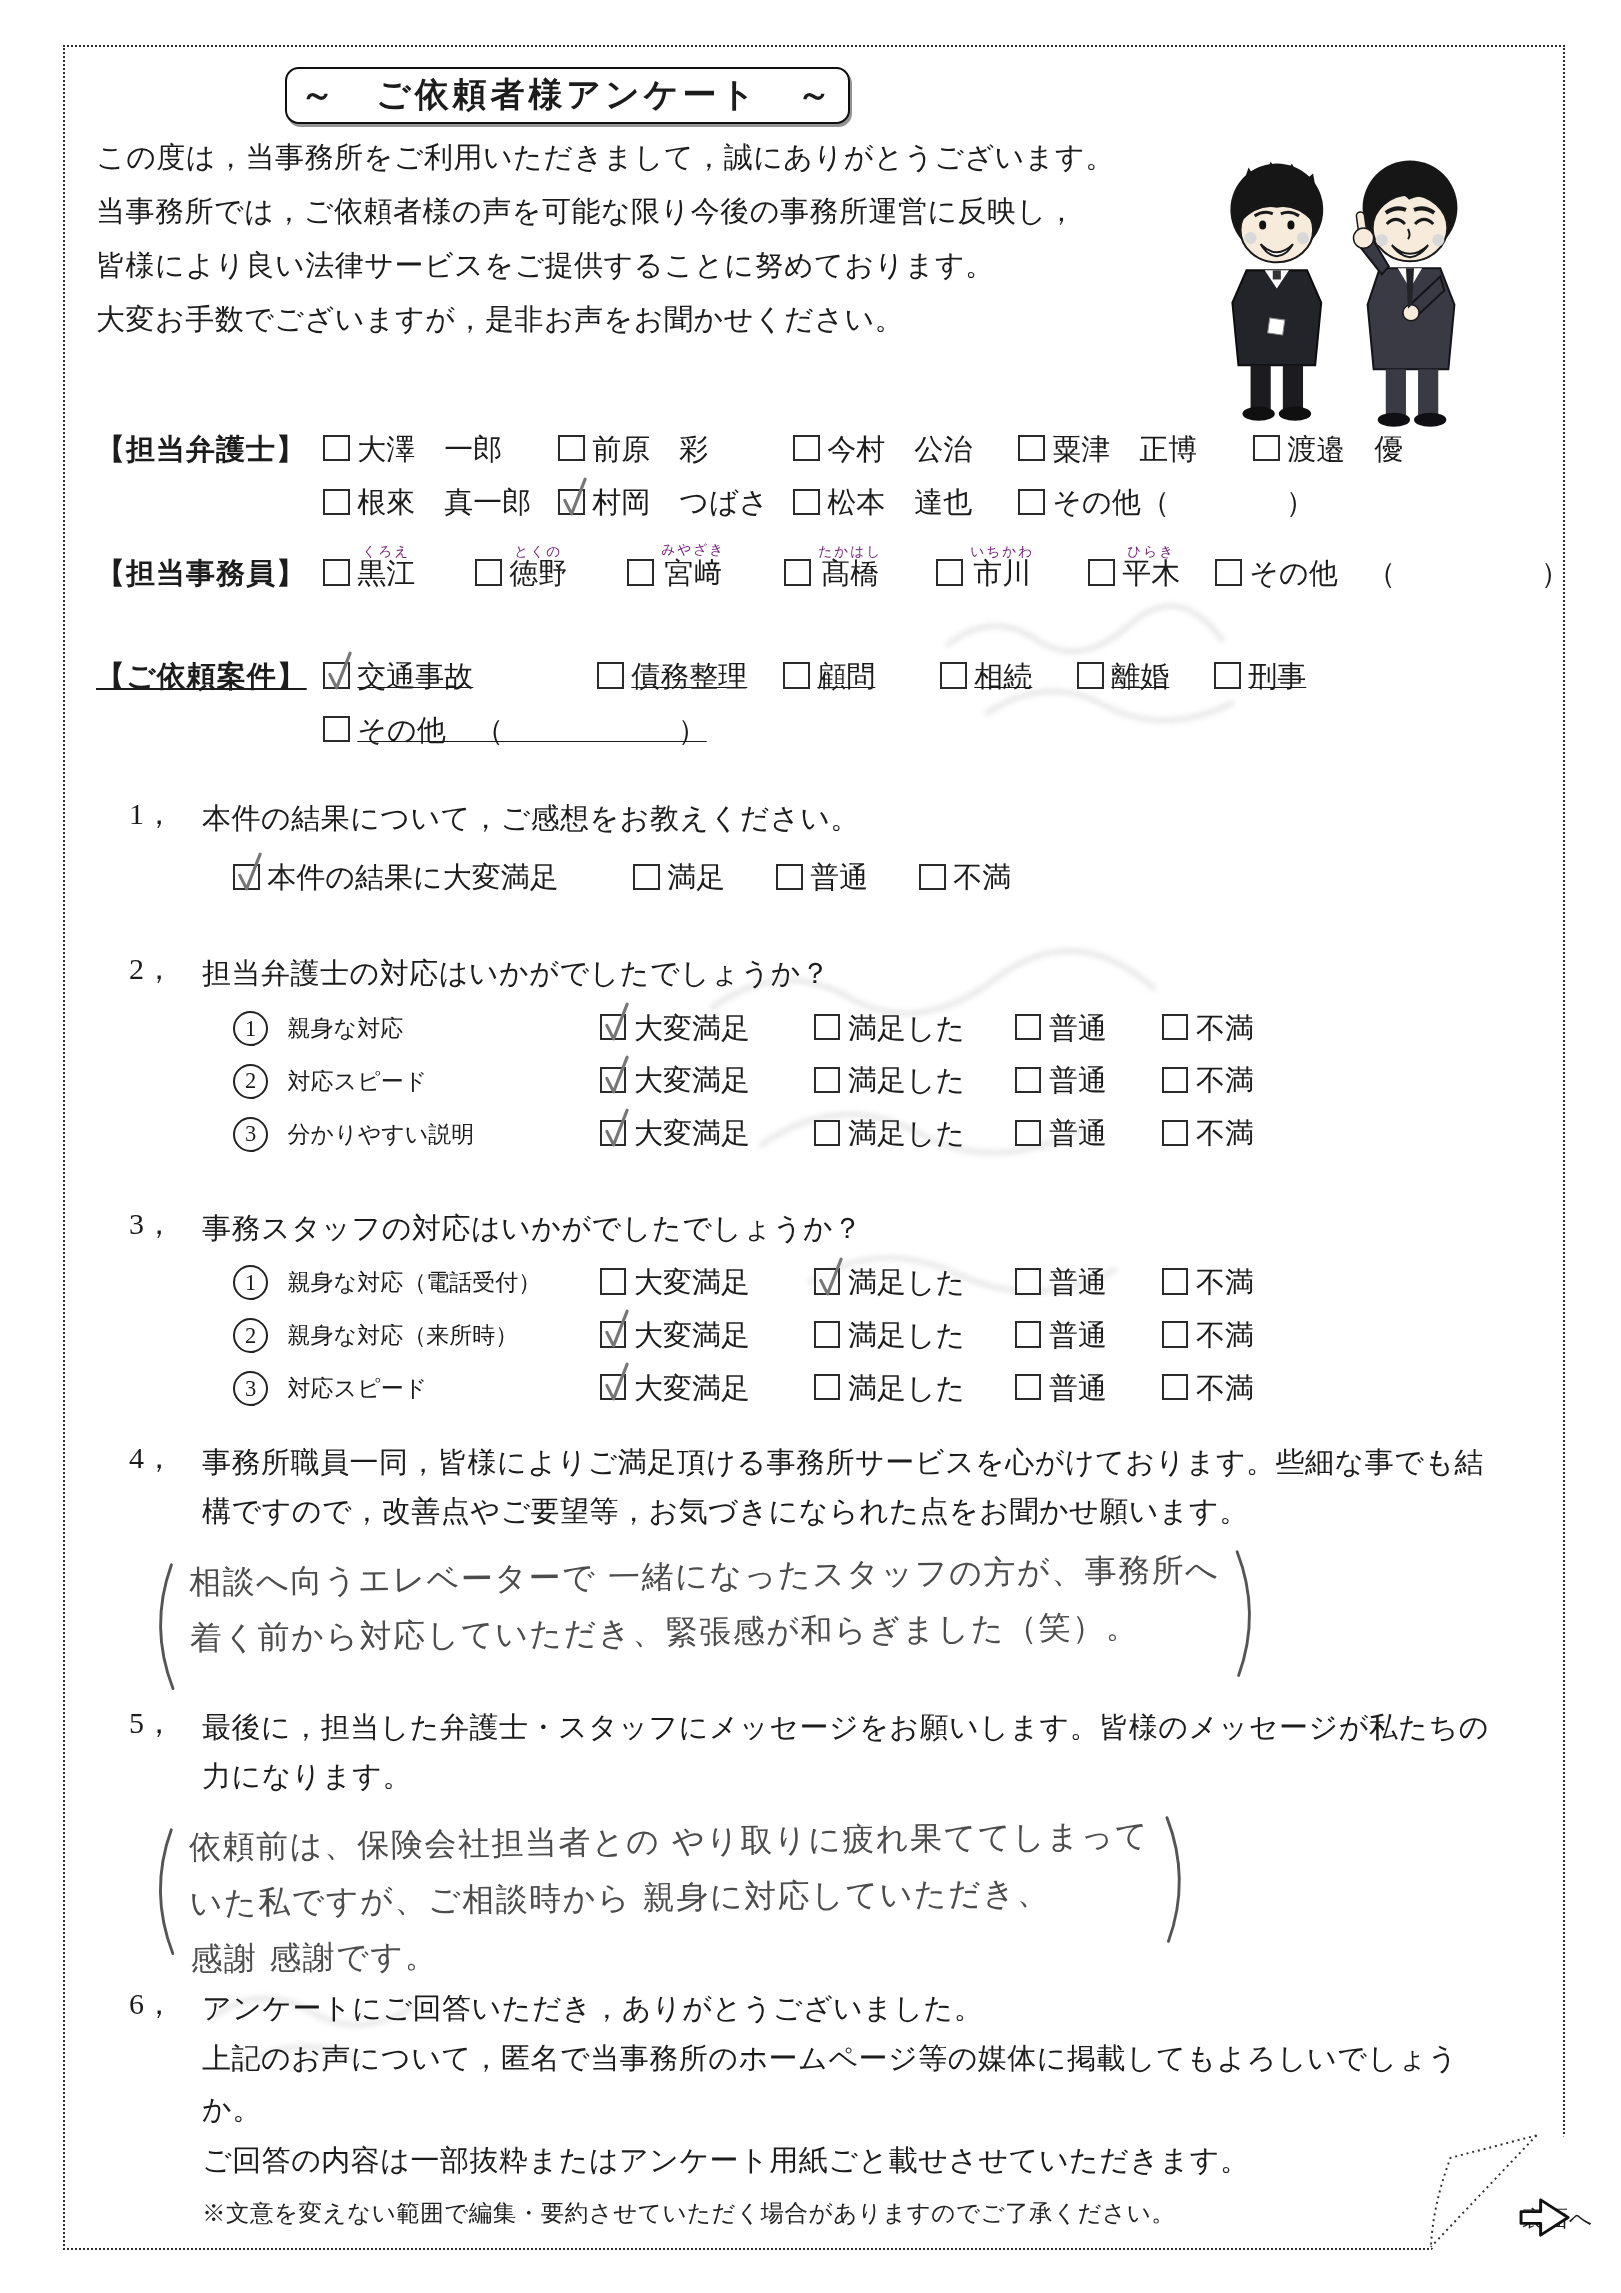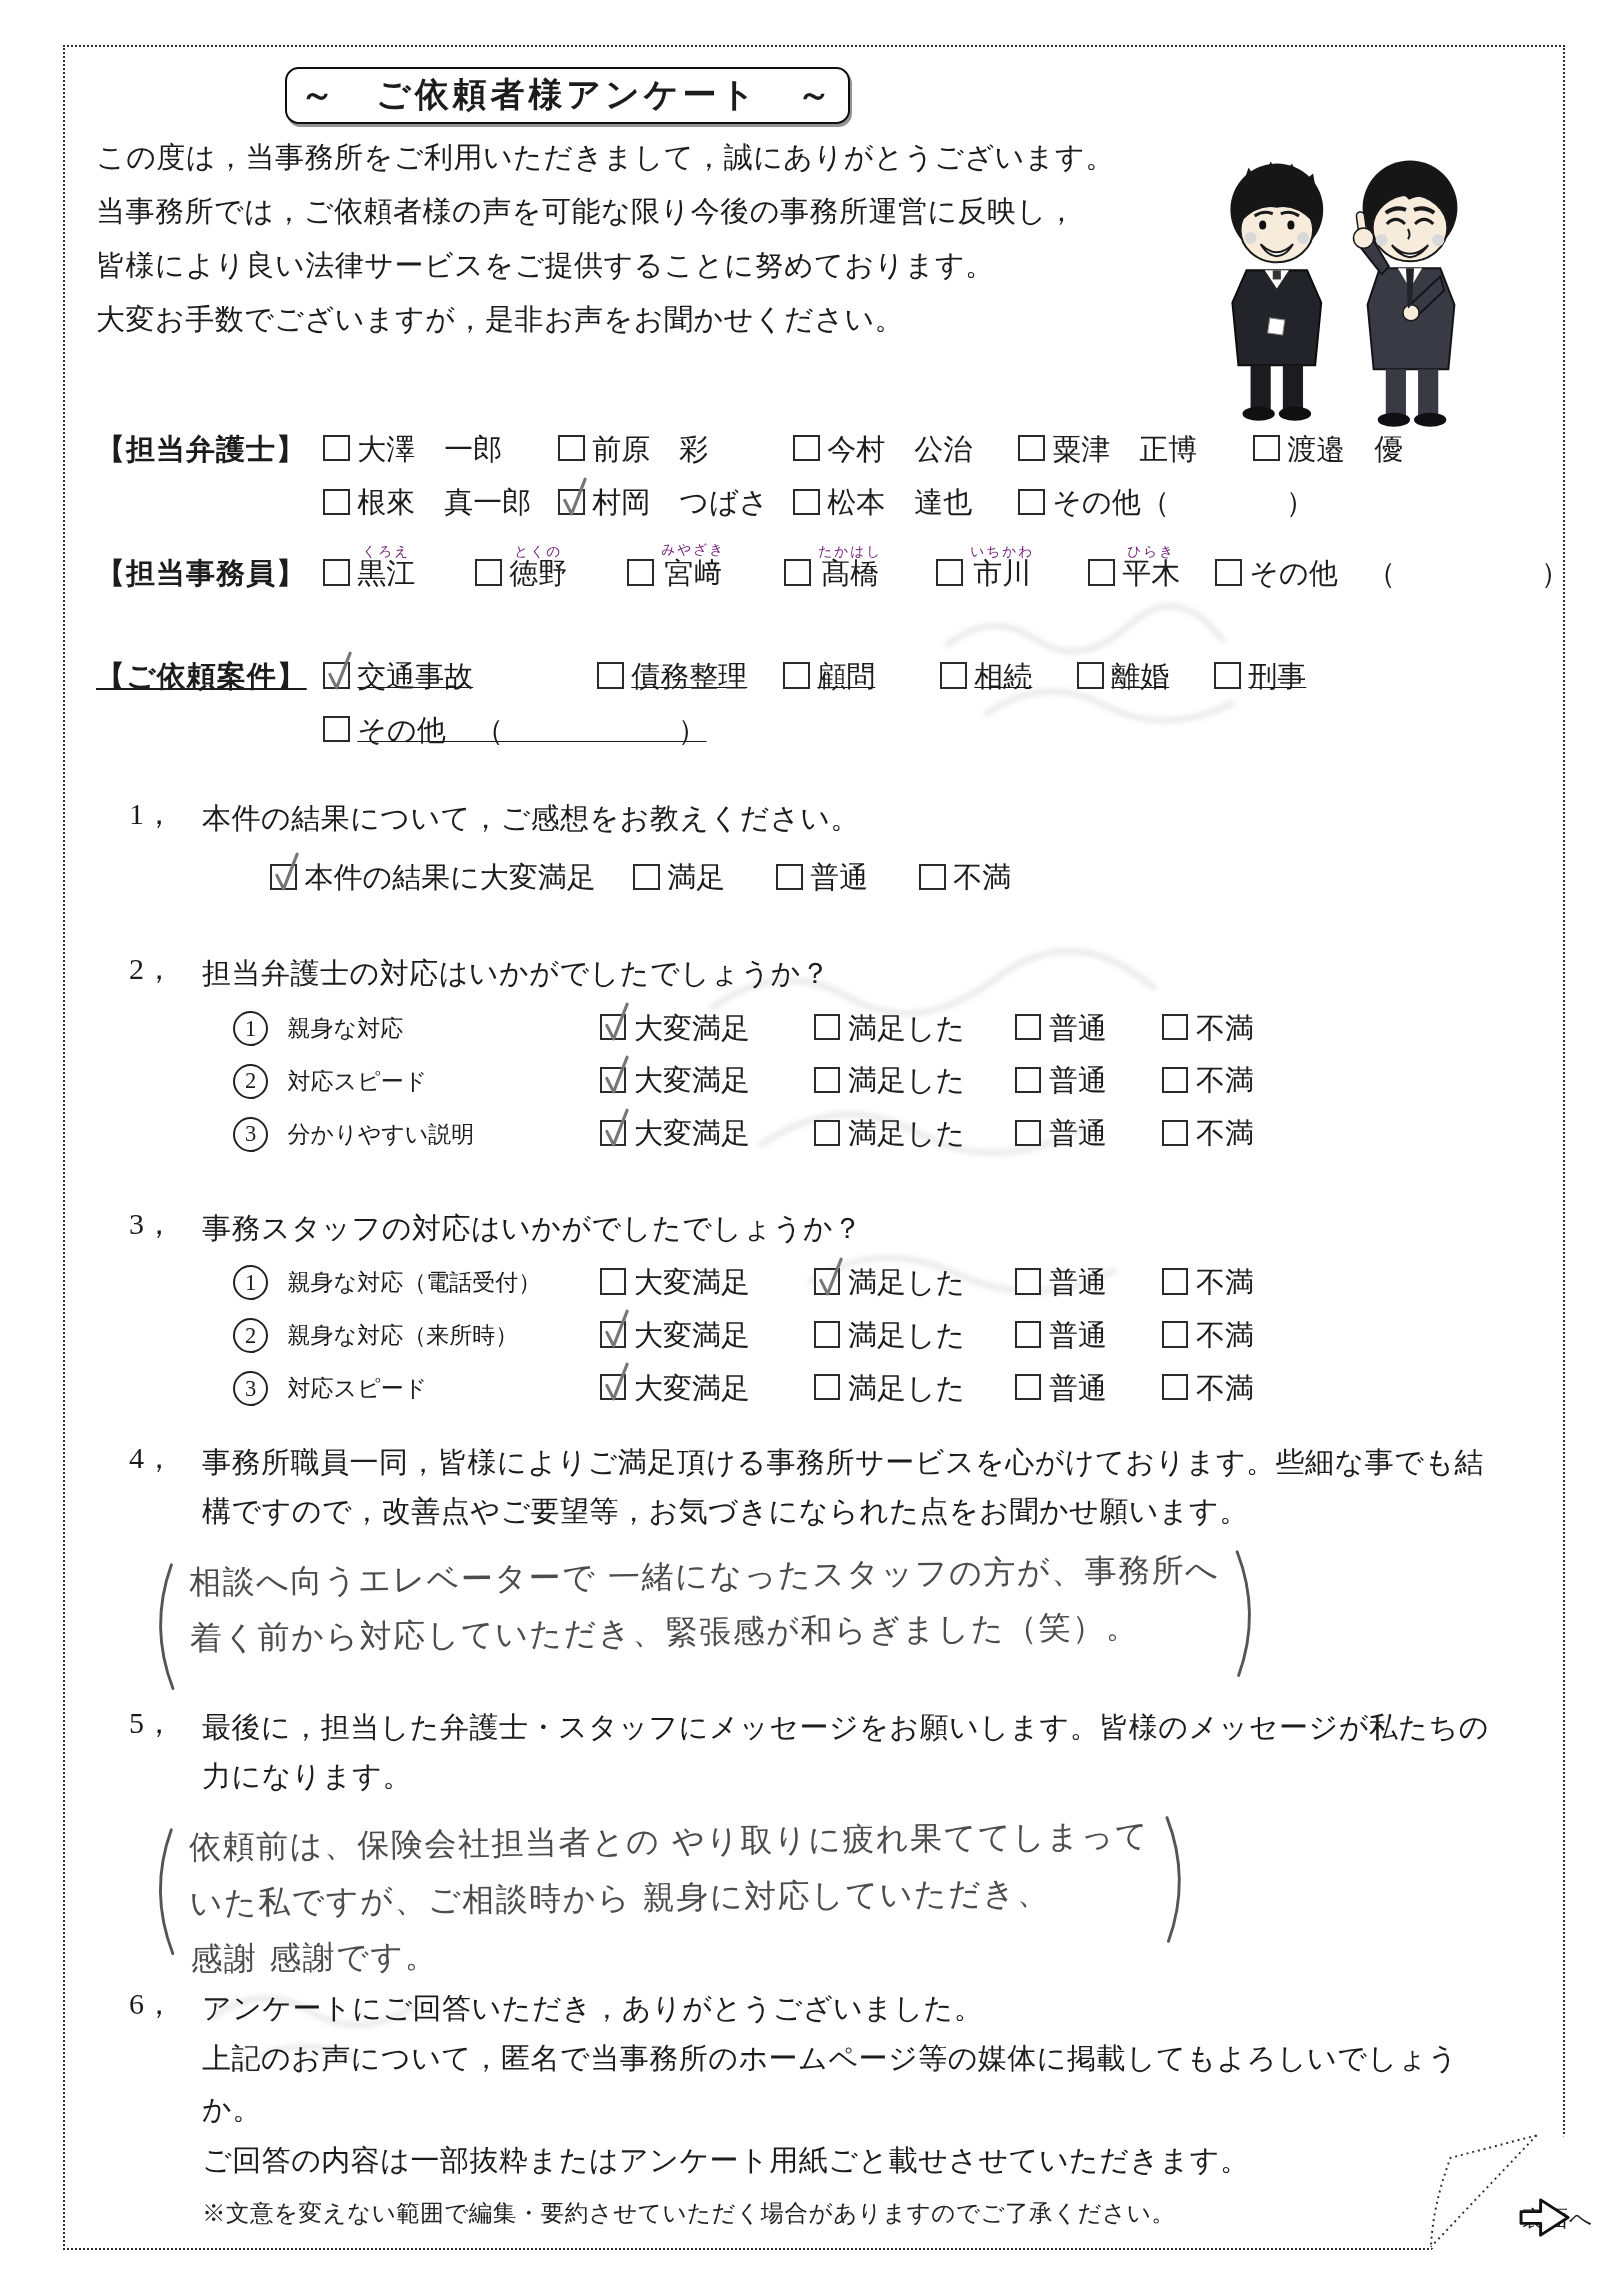--- a/index.html
+++ b/index.html
@@ -229,21 +229,21 @@
           <span class="opt"><span class="cb"></span><span class="lbl">その他　（　　　　　　）</span></span>
         </div>
     </div>
 
     <div class="q q1">
       <div class="q-head">
         <span class="q-no">1，</span>
         <span class="q-text">本件の結果について，ご感想をお教えください。</span>
       </div>
       <div class="opts-row" id="q1opts">
-          <span class="opt" style="width: 400px; text-align: center;"><span class="cb"><svg class="tick" viewBox="0 0 30 46">
+          <span class="opt" style="width: 400px;"><span class="cb"><svg class="tick" viewBox="0 0 30 46">
                 <path d="M5 27 L12 41 L26 5"></path>
               </svg></span><span class="lbl">本件の結果に大変満足</span></span>
           <span class="opt" style="width: 143px;"><span class="cb"></span><span class="lbl">満足</span></span>
           <span class="opt" style="width: 143px;"><span class="cb"></span><span class="lbl">普通</span></span>
           <span class="opt"><span class="cb"></span><span class="lbl">不満</span></span>
         </div>
     </div>
 
     <div class="q q2">
       <div class="q-head">

